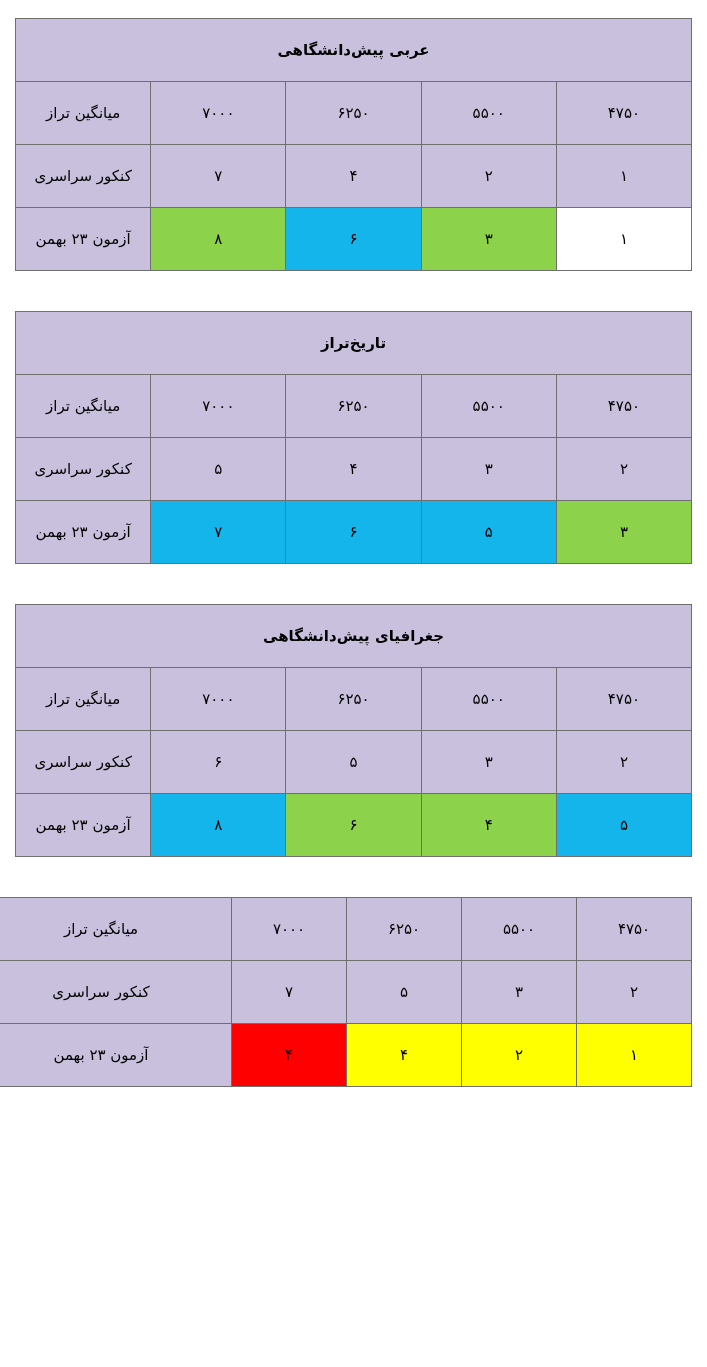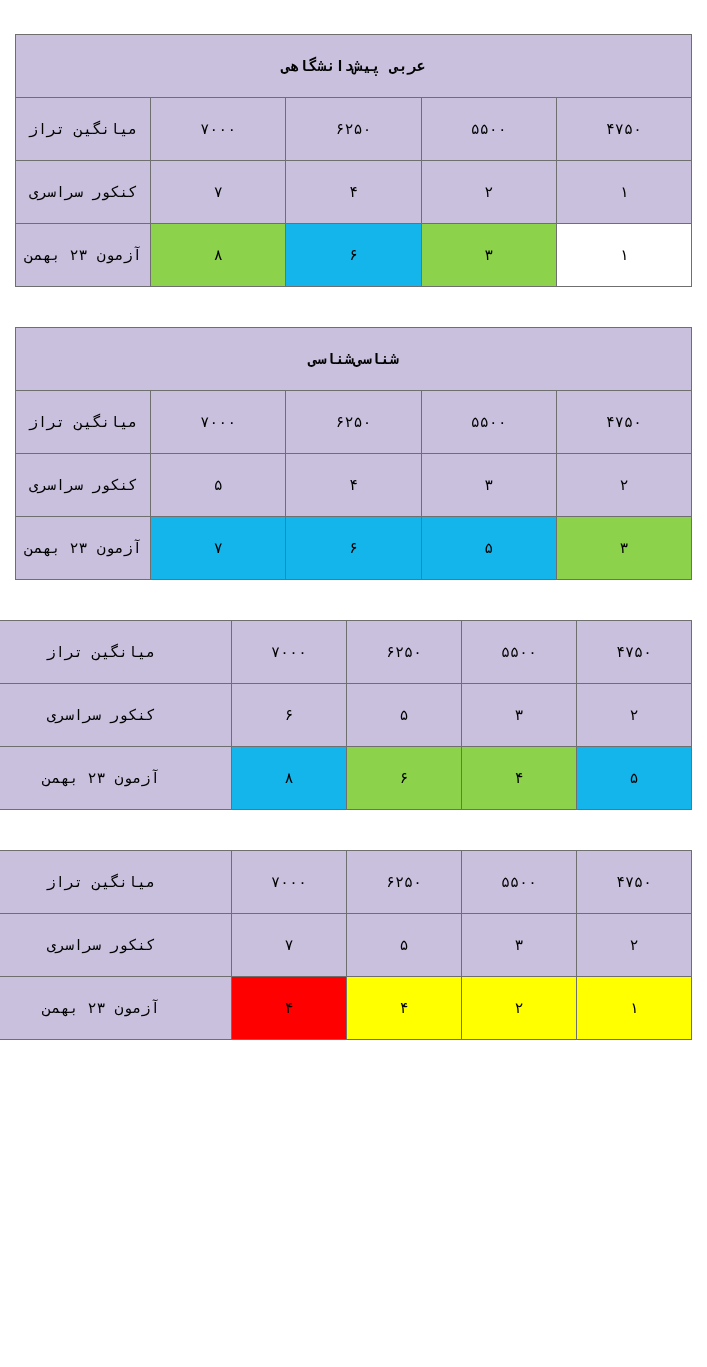--- a/index.html
+++ b/index.html
@@ -8,23 +8,22 @@
     background: #ffffff;
   }
   body {
     width: 707px;
     min-height: 1367px;
     font-family: "DejaVu Sans", "Liberation Sans", sans-serif;
     direction: rtl;
   }
   .page {
     width: 707px;
-    padding-top: 34px;
+    padding-top: 18px;
     box-sizing: border-box;
-    font-family: Liberation Mono, monospace;
   }
   .table-block {
     margin: 0 auto 40px auto;
     width: 677px;
   }
   table.grid {
     border-collapse: collapse;
     width: 100%;
     table-layout: fixed;
   }
@@ -93,21 +92,21 @@
           <td class="label-cell">آزمون ۲۳ بهمن</td>
         </tr>
       </tbody>
     </table>
   </div>
 
   <div class="table-block">
     <table class="grid">
       <tbody>
         <tr>
-          <td class="title-cell" colspan="5">شناسی‌شناسی</td>
+          <td class="title-cell" colspan="5">تاریخ‌تراز</td>
         </tr>
         <tr>
           <td class="num">۴۷۵۰</td>
           <td class="num">۵۵۰۰</td>
           <td class="num">۶۲۵۰</td>
           <td class="num">۷۰۰۰</td>
           <td class="label-cell">میانگین تراز</td>
         </tr>
         <tr>
           <td class="num">۲</td>
@@ -123,20 +122,23 @@
           <td class="num fill-blue">۷</td>
           <td class="label-cell">آزمون ۲۳ بهمن</td>
         </tr>
       </tbody>
     </table>
   </div>
 
   <div class="table-block">
     <table class="grid">
       <tbody>
+        <tr>
+          <td class="title-cell" colspan="5">جغرافیای پیش‌دانشگاهی</td>
+        </tr>
         <tr>
           <td class="num">۴۷۵۰</td>
           <td class="num">۵۵۰۰</td>
           <td class="num">۶۲۵۰</td>
           <td class="num">۷۰۰۰</td>
           <td class="label-cell">میانگین تراز</td>
         </tr>
         <tr>
           <td class="num">۲</td>
           <td class="num">۳</td>

